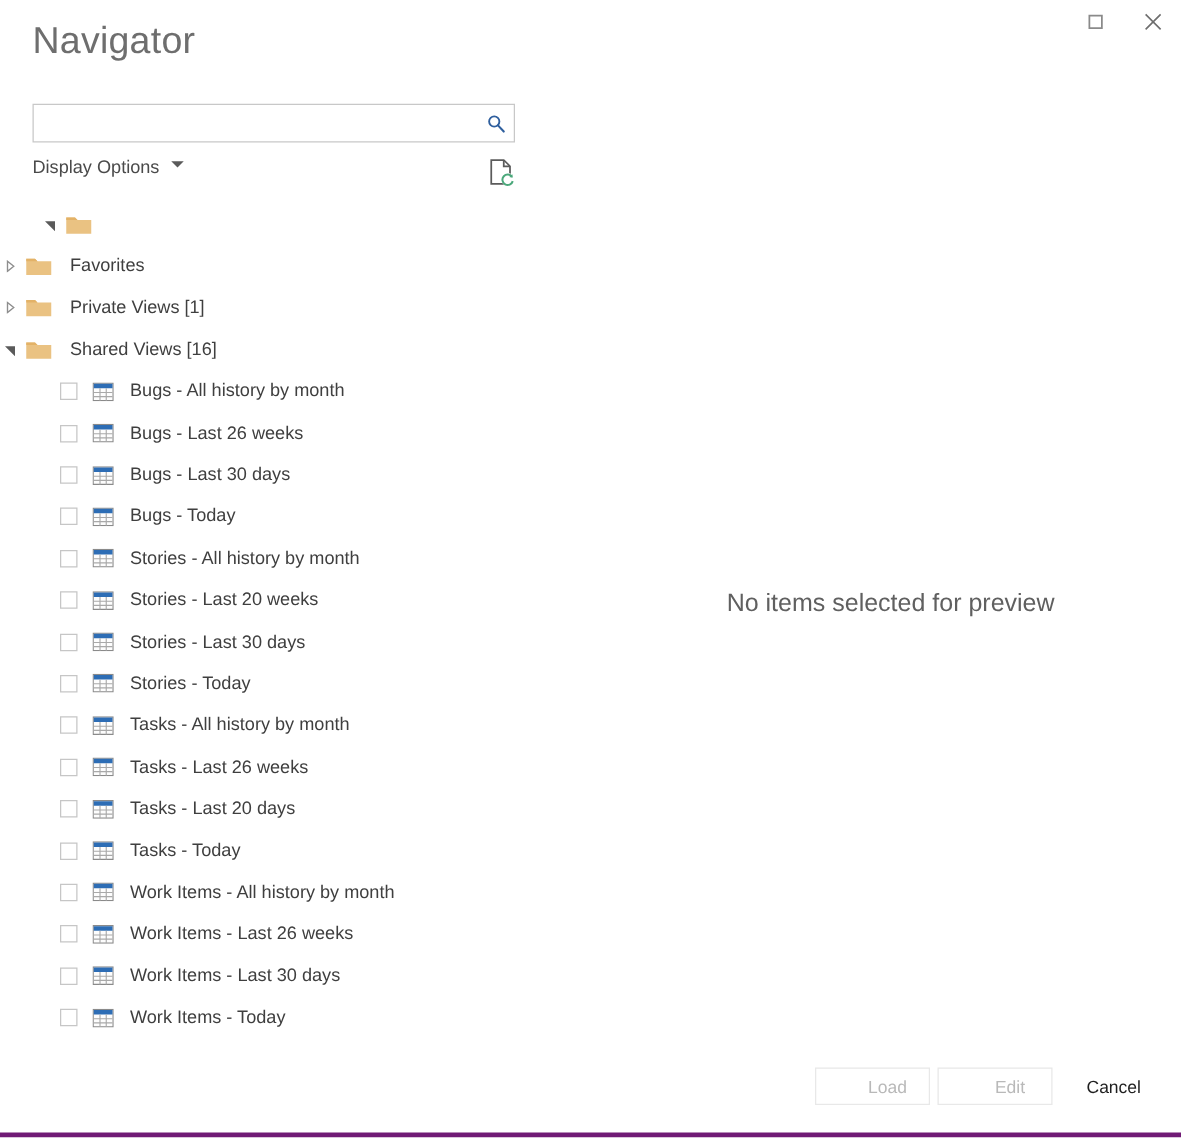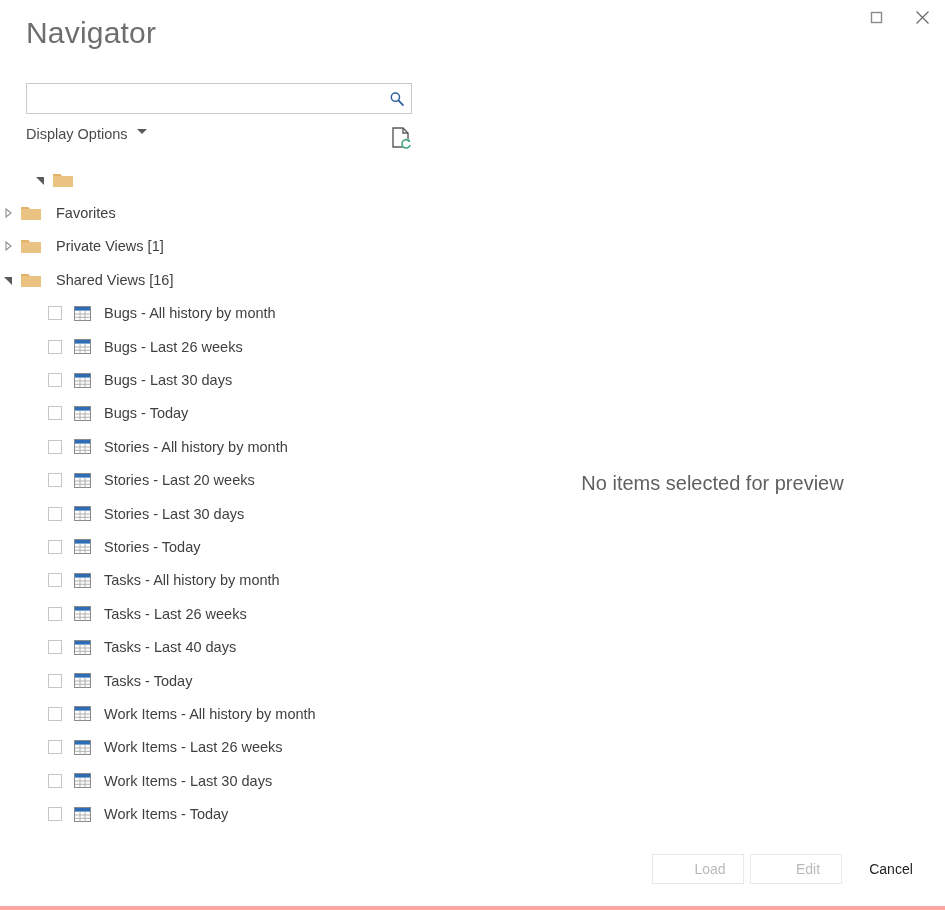--- a/index.html
+++ b/index.html
@@ -8,21 +8,21 @@
     width: 945px; height: 910px;
     background: #ffffff;
     font-family: "Liberation Sans", sans-serif;
     overflow: hidden;
   }
   #app {
     position: relative;
     width: 945px;
     height: 910px;
     background: #ffffff;
-    border-bottom: 4px solid #fca5a5;
+    border-bottom: 4px solid #701a75;
   }
 
   
   .titlebar-controls {
     position: absolute;
     top: 0; right: 0;
     height: 34px;
     display: flex;
     align-items: center;
   }
@@ -390,21 +390,21 @@
             </svg></span>
           <span class="leaf-label">Tasks - Last 26 weeks</span>
         </div>
         <div class="tree-row lvl2">
           <span class="checkbox"></span>
           <span class="table-icon"><svg width="17" height="15" viewBox="0 0 17 15">
               <rect x="0.5" y="0.5" width="16" height="14" fill="#fdfdfd" stroke="#8a8a8a" stroke-width="1"></rect>
               <rect x="1" y="1" width="15" height="3.6" fill="#2d6db5"></rect>
               <path d="M6 4.6 V14.5 M11 4.6 V14.5 M1 8 H16 M1 11.3 H16" stroke="#a9a9a9" stroke-width="0.9"></path>
             </svg></span>
-          <span class="leaf-label">Tasks - Last 40 days</span>
+          <span class="leaf-label">Tasks - Last 20 days</span>
         </div>
         <div class="tree-row lvl2">
           <span class="checkbox"></span>
           <span class="table-icon"><svg width="17" height="15" viewBox="0 0 17 15">
               <rect x="0.5" y="0.5" width="16" height="14" fill="#fdfdfd" stroke="#8a8a8a" stroke-width="1"></rect>
               <rect x="1" y="1" width="15" height="3.6" fill="#2d6db5"></rect>
               <path d="M6 4.6 V14.5 M11 4.6 V14.5 M1 8 H16 M1 11.3 H16" stroke="#a9a9a9" stroke-width="0.9"></path>
             </svg></span>
           <span class="leaf-label">Tasks - Today</span>
         </div>

